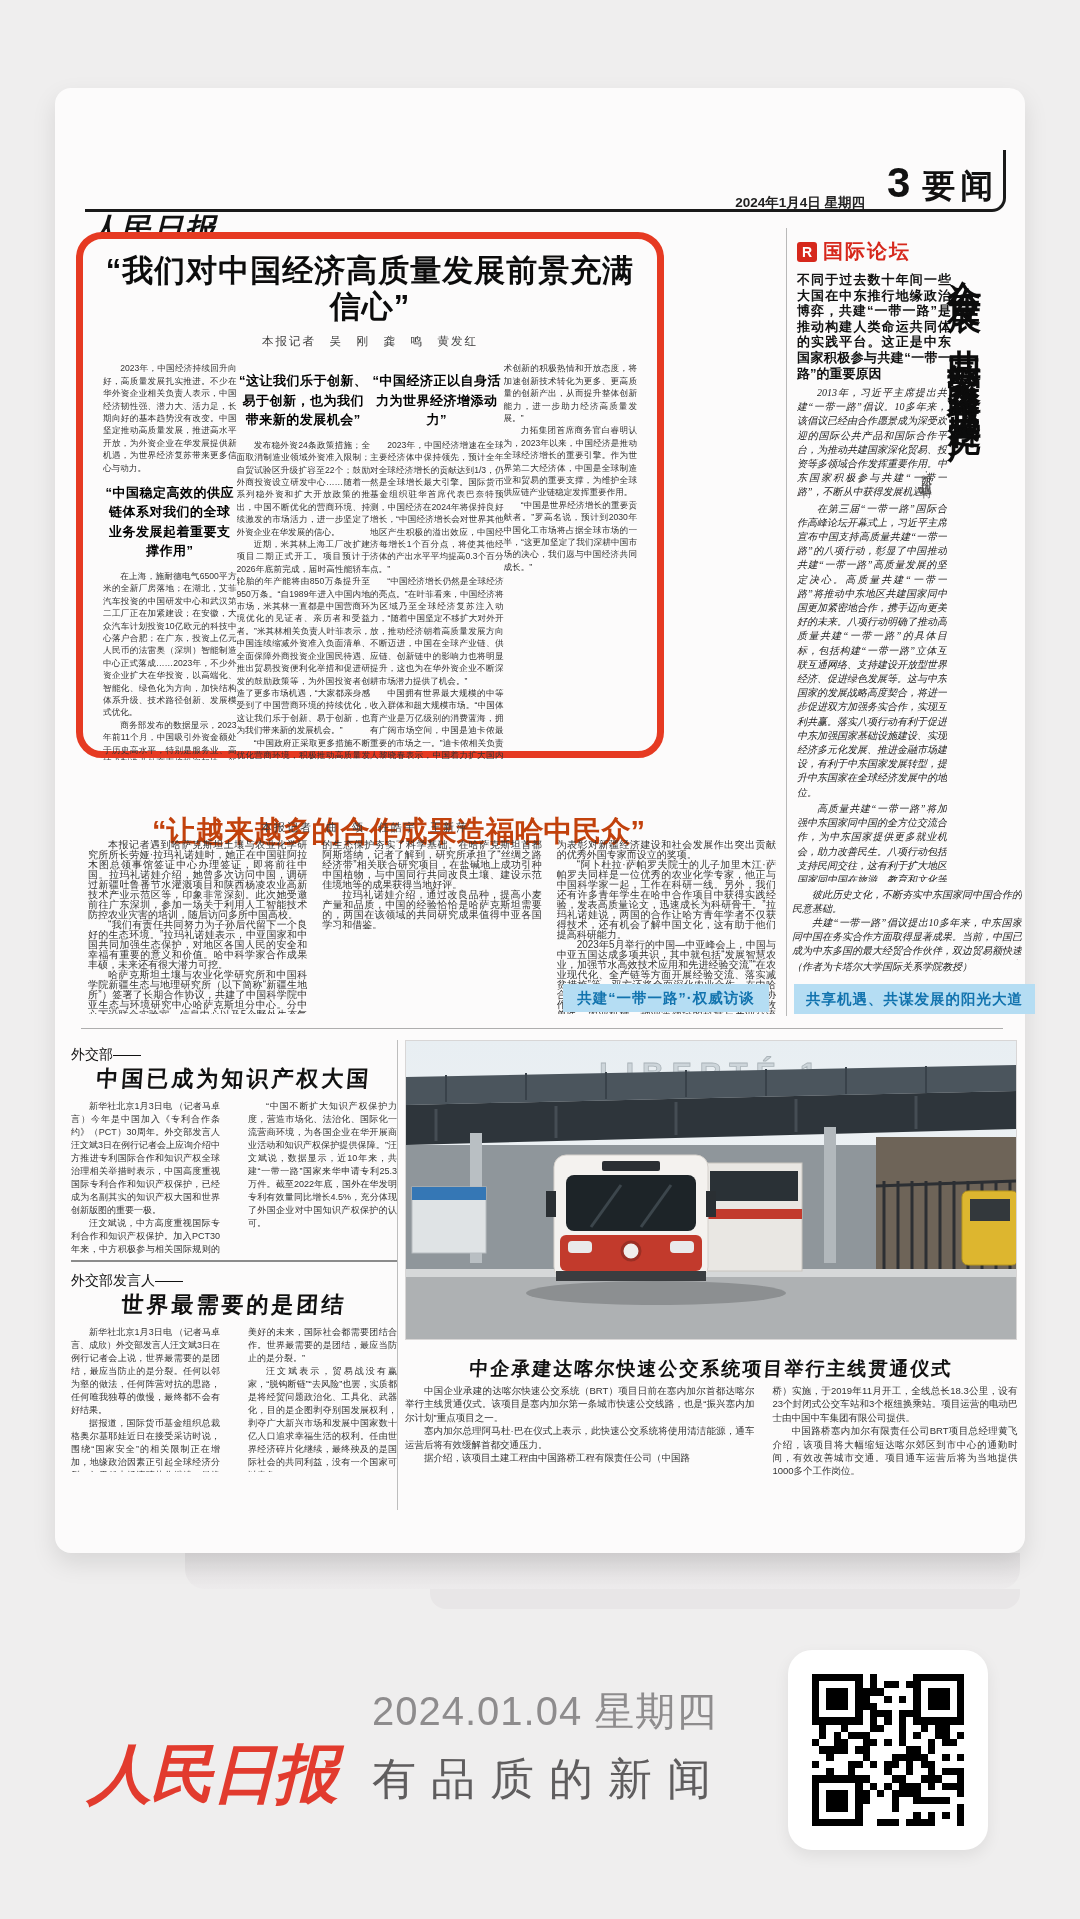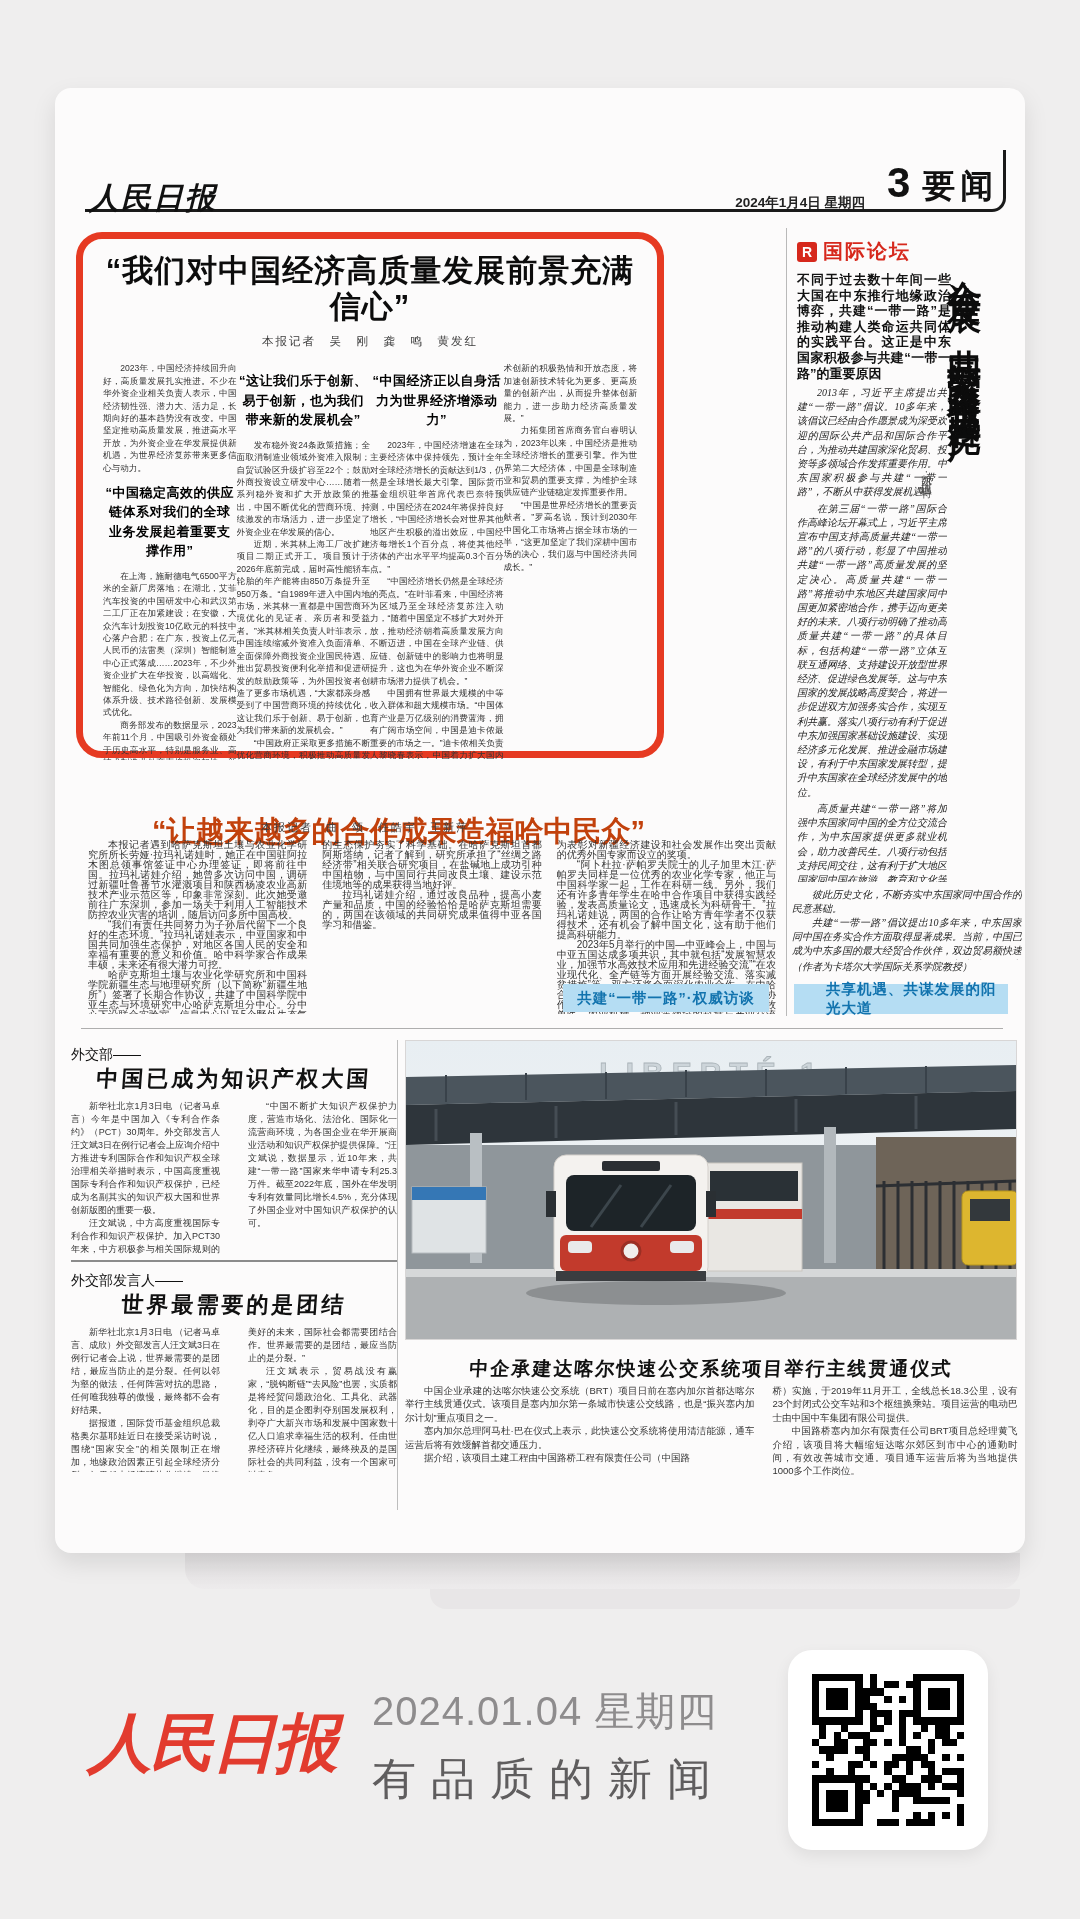--- a/index.html
+++ b/index.html
@@ -1,19 +1,19 @@
 <!DOCTYPE html>
 <html style="--accent_red: #e63a22; --forum_red: #d6281c; --tag_bg: #b5ddf3; --tag_text: #1273ae; --footer_red: #e23b2e;"><head>
 <meta charset="utf-8">
 <style>
   html,body{margin:0;padding:0;background:#efeeee;}
   *{box-sizing:border-box;}
   #canvas{position:relative;width:1080px;height:1919px;background:#efeeee;overflow:hidden;
     font-family:"Liberation Sans","DejaVu Sans",sans-serif;color:#2e2e2e;}
-  .calli{font-family:"Liberation Serif","DejaVu Serif",serif;font-weight:700;font-style:italic;}
+  .calli{font-family:"Liberation Serif","DejaVu Serif",serif;font-weight:700;font-style:italic;margin-top:31px;}
 
   
   .paper{position:absolute;left:55px;top:88px;width:970px;height:1465px;background:#fcfbfb;
     border-radius:16px;box-shadow:0 10px 24px rgba(0,0,0,.10);}
   .stack1{position:absolute;left:185px;top:1553px;width:835px;height:36px;
     background:linear-gradient(180deg,#e0dedf,#edebec);border-radius:0 0 20px 20px;}
   .stack2{position:absolute;left:430px;top:1589px;width:590px;height:20px;background:#e8e6e7;border-radius:0 0 16px 16px;}
 
   
   .masthead{position:absolute;left:34px;top:90px;font-size:30px;color:#111;letter-spacing:2px;}
@@ -65,21 +65,21 @@
   .forum-body .blk{margin-bottom:2px;}
   .forum-vhead{position:absolute;left:889px;top:165px;height:735px;writing-mode:vertical-rl;
     font-size:34px;font-weight:900;letter-spacing:7px;color:#0c0c0c;line-height:1.2;}
   .forum-vauthor{position:absolute;left:864px;top:378px;writing-mode:vertical-rl;font-size:10.5px;
     letter-spacing:2px;color:#444;font-family:"Liberation Serif","DejaVu Serif",serif;}
   .forum-wide{position:absolute;left:737px;top:800px;width:230px;height:72px;overflow:hidden;
     font-size:10px;line-height:14px;text-align:justify;font-style:italic;
     font-family:"Liberation Serif","DejaVu Serif",serif;color:#222;}
   .forum-credit{position:absolute;left:737px;top:872px;width:230px;text-align:left;font-size:10px;
     font-style:italic;font-family:"Liberation Serif","DejaVu Serif",serif;color:#222;}
-  .forum-tag{position:absolute;left:739px;top:896px;width:214px;height:30px;padding-left:32px;}
+  .forum-tag{position:absolute;left:739px;top:896px;width:241px;height:30px;}
 
   
   .kicker{position:absolute;left:16px;width:326px;font-size:14px;font-weight:400;color:#111;}
   .mfa-head{position:absolute;left:16px;width:326px;text-align:center;font-size:22px;font-weight:700;
     letter-spacing:3px;color:#111;font-family:"Liberation Serif","DejaVu Serif",serif;transform:skewX(-4deg);}
   .mfa-cols{position:absolute;left:16px;width:326px;display:flex;gap:28px;overflow:hidden;}
   .mfa-cols .col{flex:1;overflow:hidden;font-size:9px;line-height:13px;text-align:justify;color:#333;}
   #mfa1-kicker{top:958px;} #mfa1-head{top:976px;} #mfa1-cols{top:1012px;height:156px;}
   #mfa2-kicker{top:1184px;} #mfa2-head{top:1202px;} #mfa2-cols{top:1238px;height:146px;}
 

